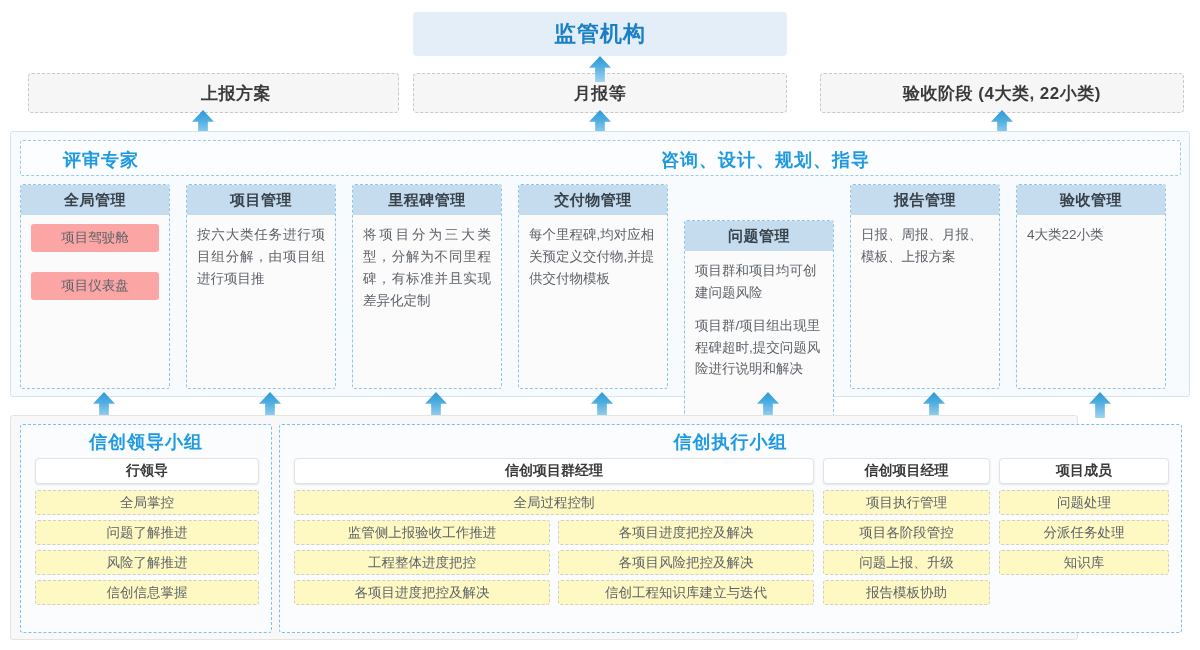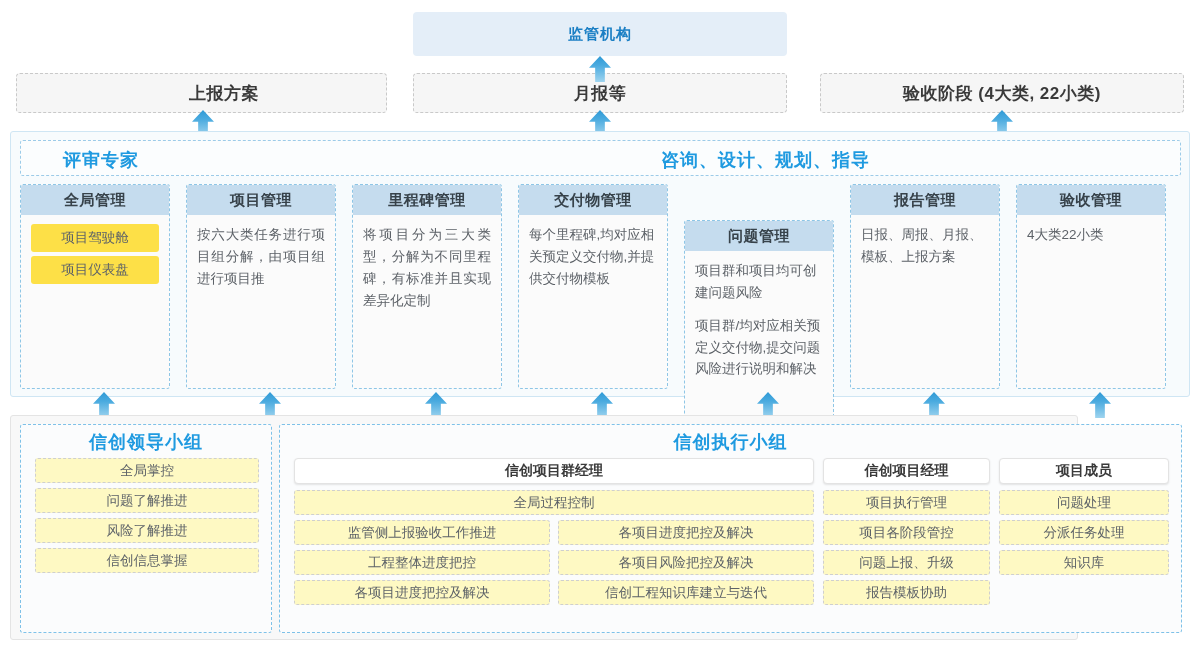--- a/index.html
+++ b/index.html
@@ -21,21 +21,21 @@
   }
 
   
   .top-node {
     position: absolute;
     background: #e4eef8;
     border-radius: 4px;
     display: flex; align-items: center; justify-content: center;
     color: #1b7fc4;
     font-weight: bold;
-    font-size: 15px;
+    font-size: 22px;
     letter-spacing: 1px;
   }
 
   .dashed-bar {
     position: absolute;
     background: #f6f6f6;
     border: 1px dashed #c9c9c9;
     border-radius: 4px;
     display: flex; align-items: center; justify-content: center;
     color: #3a3a3a;
@@ -92,27 +92,27 @@
     padding: 9px 10px 6px 10px;
     font-size: 13.5px;
     color: #5d6268;
     line-height: 1.62;
   }
   .mcol-body p { text-align: justify; text-align-last: left; margin-bottom: 11px; }
   .mcol-body p:last-child { margin-bottom: 0; }
   .mcol-body p.plain { text-align: left; }
 
   .pill {
-    background: #fde047;
+    background: #fca5a5;
     border-radius: 3px;
     height: 28px;
     display: flex; align-items: center; justify-content: center;
     font-size: 13.5px;
     color: #5d6268;
-    margin-bottom: 4px;
+    margin-bottom: 20px;
   }
 
   
   #bot-band {
     position: absolute;
     left: 10px; top: 415px;
     width: 1068px; height: 225px;
     background: #f8f8f8;
     border: 1px solid #e4e4e4;
     border-radius: 3px;
@@ -160,21 +160,21 @@
 </style>
 </head>
 <body>
 
 <div id="root">
 
   <div class="top-node" style="left:413px; top:12px; width:374px; height:44px;">
     <span>监管机构</span>
   </div>
 
-  <div class="dashed-bar" style="left:16px; top:73px; width:371px; height:40px;padding-left:45px;">
+  <div class="dashed-bar" style="left:28px; top:73px; width:371px; height:40px;padding-left:45px;">
     <span>上报方案</span>
   </div>
   <div class="dashed-bar" style="left:413px; top:73px; width:374px; height:40px;">
     <span>月报等</span>
   </div>
   <div class="dashed-bar" style="left:820px; top:73px; width:364px; height:40px;">
     <span>验收阶段 (4大类, 22小类)</span>
   </div>
 
   <div class="arrow" style="left:589px; top:56px;"></div>
@@ -216,21 +216,21 @@
       <div class="mcol-head">交付物管理</div>
       <div class="mcol-body">
         <p class="plain">每个里程碑,均对应相关预定义交付物,并提供交付物模板</p>
       </div>
     </div>
 
     <div class="mcol" style="left:673px;margin-top:36px;">
       <div class="mcol-head">问题管理</div>
       <div class="mcol-body">
         <p class="plain">项目群和项目均可创建问题风险</p>
-        <p class="plain">项目群/均对应相关预定义交付物,提交问题风险进行说明和解决</p>
+        <p class="plain">项目群/项目组出现里程碑超时,提交问题风险进行说明和解决</p>
       </div>
     </div>
 
     <div class="mcol" style="left:839px;">
       <div class="mcol-head">报告管理</div>
       <div class="mcol-body">
         <p class="plain">日报、周报、月报、模板、上报方案</p>
       </div>
     </div>
 
@@ -248,20 +248,21 @@
   <div class="arrow" style="left:591px; top:392px;"></div>
   <div class="arrow" style="left:757px; top:392px;"></div>
   <div class="arrow" style="left:923px; top:392px;"></div>
   <div class="arrow" style="left:1089px;top:392px;"></div>
 
   <div id="bot-band">
 
     <div class="bgroup" style="left:9px; width:252px;">
       <div class="bgroup-title">信创领导小组</div>
       <div class="rolecol" style="left:14px; width:224px;">
+        <div class="role-head">行领导</div>
         <div class="task">全局掌控</div>
         <div class="task">问题了解推进</div>
         <div class="task">风险了解推进</div>
         <div class="task">信创信息掌握</div>
       </div>
     </div>
 
     <div class="bgroup" style="left:268px; width:903px;">
       <div class="bgroup-title">信创执行小组</div>
 

